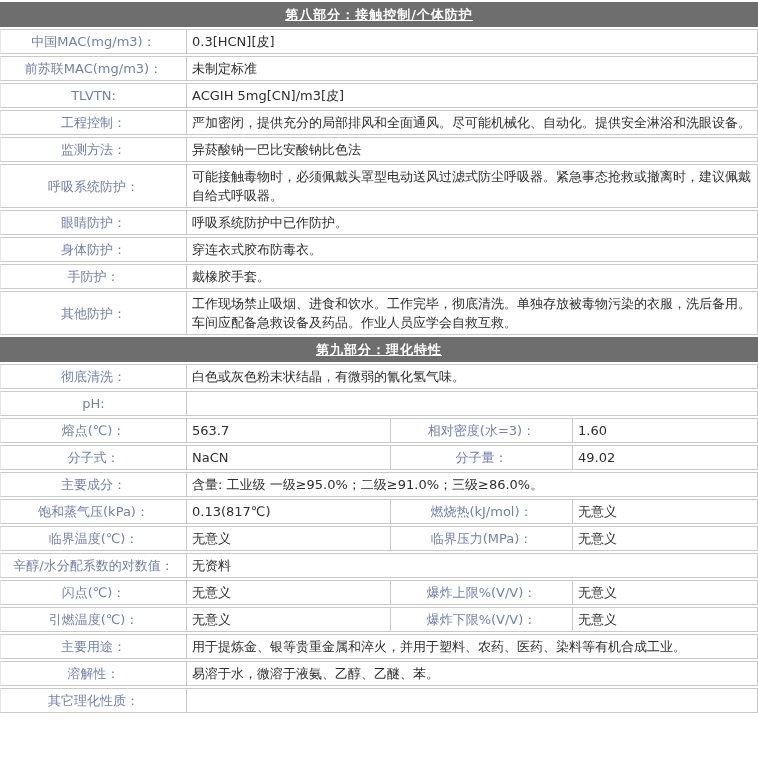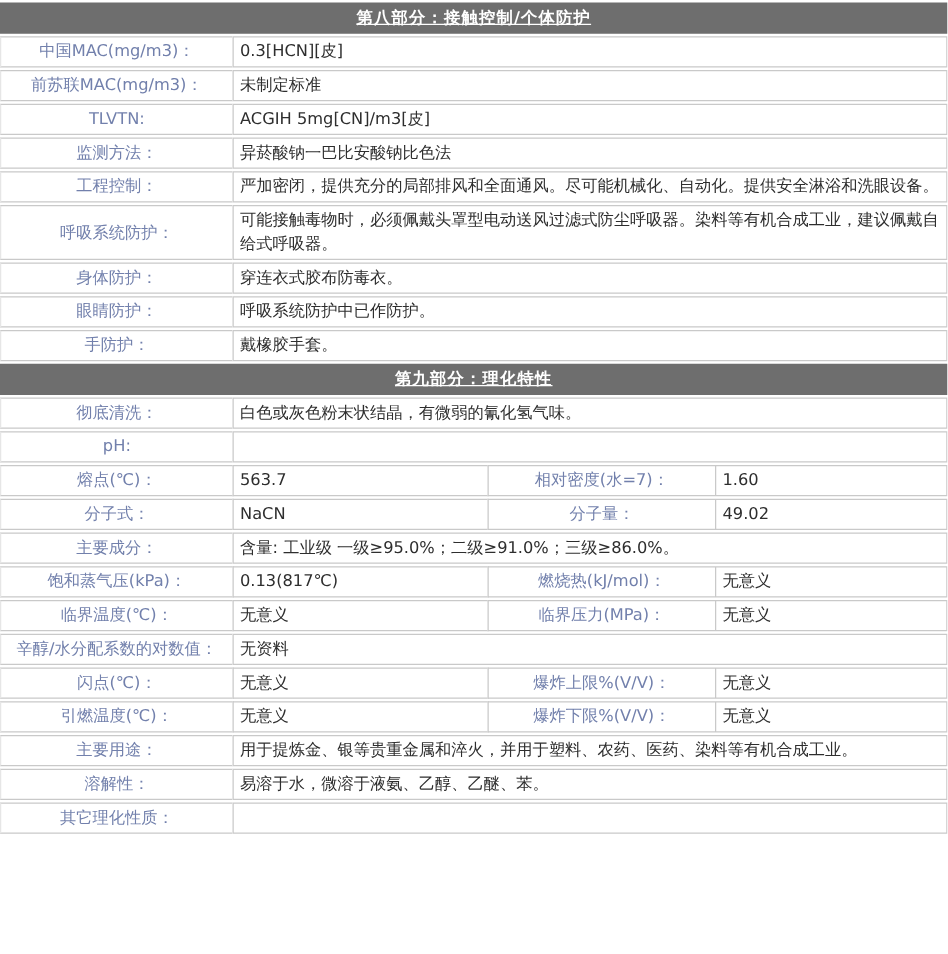--- a/index.html
+++ b/index.html
@@ -89,58 +89,62 @@
   </tr>
         <tr class="data-row">
     <td class="label">前苏联MAC(mg/m3)：</td>
     <td class="value" colspan="3">未制定标准</td>
   </tr>
         <tr class="data-row">
     <td class="label">TLVTN:</td>
     <td class="value" colspan="3">ACGIH 5mg[CN]/m3[皮]</td>
   </tr>
         <tr class="data-row">
+    <td class="label">工程控制：</td>
+    <td class="value" colspan="3">严加密闭，提供充分的局部排风和全面通风。尽可能机械化、自动化。提供安全淋浴和洗眼设备。</td>
+  </tr>
+        <tr class="data-row">
     <td class="label">监测方法：</td>
     <td class="value" colspan="3">异菸酸钠一巴比安酸钠比色法</td>
   </tr>
         <tr class="data-row">
-    <td class="label">工程控制：</td>
-    <td class="value" colspan="3">严加密闭，提供充分的局部排风和全面通风。尽可能机械化、自动化。提供安全淋浴和洗眼设备。</td>
+    <td class="label">呼吸系统防护：</td>
+    <td class="value" colspan="3">可能接触毒物时，必须佩戴头罩型电动送风过滤式防尘呼吸器。紧急事态抢救或撤离时，建议佩戴自给式呼吸器。</td>
   </tr>
         <tr class="data-row">
-    <td class="label">呼吸系统防护：</td>
-    <td class="value" colspan="3">可能接触毒物时，必须佩戴头罩型电动送风过滤式防尘呼吸器。染料等有机合成工业，建议佩戴自给式呼吸器。</td>
+    <td class="label">眼睛防护：</td>
+    <td class="value" colspan="3">呼吸系统防护中已作防护。</td>
   </tr>
         <tr class="data-row">
     <td class="label">身体防护：</td>
     <td class="value" colspan="3">穿连衣式胶布防毒衣。</td>
   </tr>
         <tr class="data-row">
-    <td class="label">眼睛防护：</td>
-    <td class="value" colspan="3">呼吸系统防护中已作防护。</td>
+    <td class="label">手防护：</td>
+    <td class="value" colspan="3">戴橡胶手套。</td>
   </tr>
         <tr class="data-row">
-    <td class="label">手防护：</td>
-    <td class="value" colspan="3">戴橡胶手套。</td>
+    <td class="label">其他防护：</td>
+    <td class="value" colspan="3">工作现场禁止吸烟、进食和饮水。工作完毕，彻底清洗。单独存放被毒物污染的衣服，洗后备用。车间应配备急救设备及药品。作业人员应学会自救互救。</td>
   </tr>
         <tr class="section-header-row">
     <td colspan="4">第九部分：理化特性</td>
   </tr>
         <tr class="data-row">
     <td class="label">彻底清洗：</td>
     <td class="value" colspan="3">白色或灰色粉末状结晶，有微弱的氰化氢气味。</td>
   </tr>
         <tr class="data-row">
     <td class="label">pH:</td>
     <td class="value" colspan="3"></td>
   </tr>
         <tr class="data-row">
     <td class="label">熔点(℃)：</td>
     <td class="value">563.7</td>
-    <td class="label">相对密度(水=7)：</td>
+    <td class="label">相对密度(水=3)：</td>
     <td class="value">1.60</td>
   </tr>
         <tr class="data-row">
     <td class="label">分子式：</td>
     <td class="value">NaCN</td>
     <td class="label">分子量：</td>
     <td class="value">49.02</td>
   </tr>
         <tr class="data-row">
     <td class="label">主要成分：</td>

